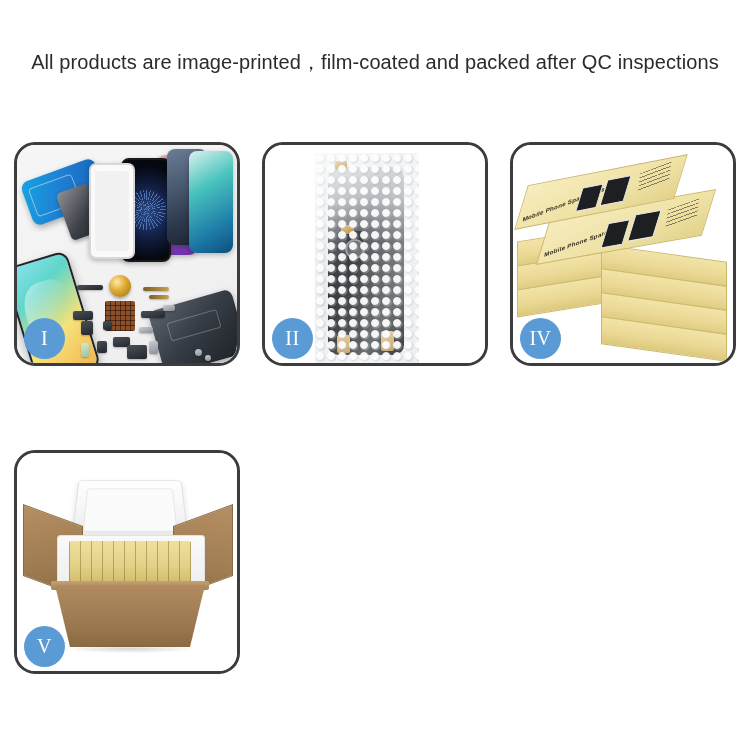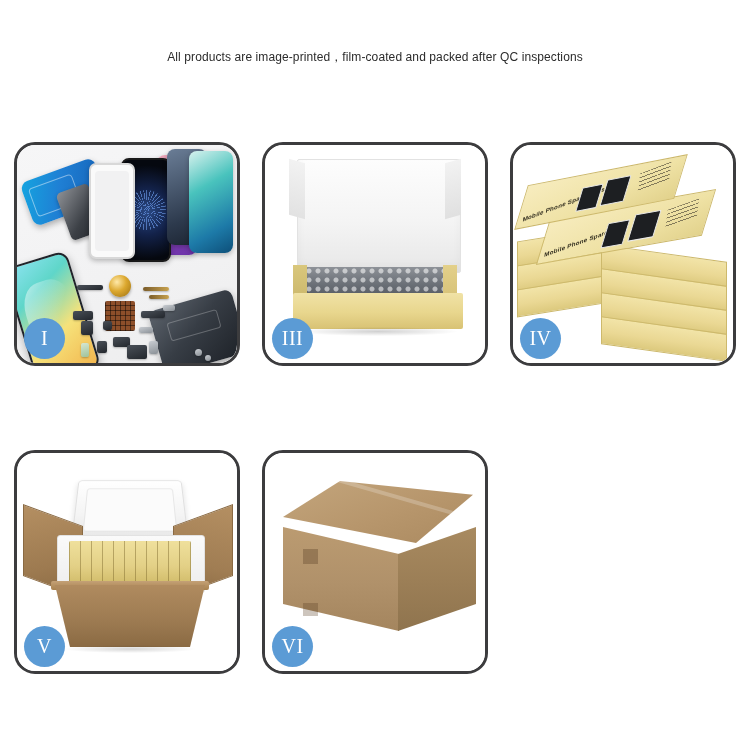--- a/index.html
+++ b/index.html
@@ -26,21 +26,21 @@
     font-size: 35px;
     font-weight: 700;
     letter-spacing: 1.1px;
     color: #1a1a1a;
     line-height: 1.1;
     margin: 0;
     white-space: nowrap;
   }
   .sub-title {
     font-family: "Liberation Sans", sans-serif;
-    font-size: 12px;
+    font-size: 20px;
     font-weight: 400;
     color: #2b2b2b;
     margin: 11px 0 0 0;
     letter-spacing: 0.1px;
     white-space: nowrap;
   }
 
   
   .grid {
     position: absolute;
@@ -550,35 +550,38 @@
       <div class="part green" style="left:64px;  top:198px; width:8px; height:14px;"></div>
       <div class="part dark" style="left:80px;  top:196px; width:10px; height:12px;"></div>
       <div class="part dark" style="left:86px;  top:176px; width:9px; height:9px;"></div>
       <div class="part silver" style="left:122px; top:182px; width:14px; height:6px;"></div>
       <div class="part silver" style="left:178px; top:204px; width:7px; height:7px; border-radius:50%;"></div>
       <div class="part silver" style="left:188px; top:210px; width:6px; height:6px; border-radius:50%;"></div>
     </div>
     <div class="badge">I</div>
   </div>
 
-
   <div class="panel">
     <div class="panel-inner">
-      <div class="p3-bg"></div>
-      <div class="p3-lid"></div>
-      <div class="p3-lid-flapL"></div>
-      <div class="p3-lid-flapR"></div>
-      <div class="p3-foam"></div>
-      <div class="p3-side"></div>
-      <div class="p3-side-r"></div>
-      <div class="p3-front"></div>
-      <div class="p3-shadow"></div>
+      <div class="p2-bg"></div>
+      <div class="p2-wrap">
+        <div class="p2-screen"></div>
+        <div class="p2-flex"></div>
+        <div class="p2-ring"></div>
+        <div class="p2-tape" style="left:20px; top:8px;  width:12px; height:8px;"></div>
+        <div class="p2-tape" style="left:26px; top:72px; width:13px; height:9px;"></div>
+        <div class="p2-tape" style="left:22px; top:182px; width:13px; height:18px;"></div>
+        <div class="p2-tape" style="left:66px; top:178px; width:13px; height:20px;"></div>
+        <div class="p2-bubbles"></div>
+        <div class="p2-sheen"></div>
+      </div>
     </div>
-    <div class="badge">III</div>
+    <div class="badge">II</div>
   </div>
+
 
   <div class="panel">
     <div class="panel-inner">
       <div class="p4-bg"></div>
       <div class="p4-stack">
 
         <div class="p4-box" style="left:4px;  top:88px;  width:104px; height:26px; transform:skewY(-9deg);"></div>
         <div class="p4-box" style="left:4px;  top:112px; width:104px; height:26px; transform:skewY(-9deg);"></div>
         <div class="p4-box" style="left:4px;  top:136px; width:104px; height:26px; transform:skewY(-9deg);"></div>
 
@@ -614,26 +617,14 @@
       <div class="p5-flapR"></div>
       <div class="p5-foam-body"></div>
       <div class="p5-contents"></div>
       <div class="p5-carton-rim"></div>
       <div class="p5-carton-front"></div>
       <div class="p5-shadow"></div>
     </div>
     <div class="badge">V</div>
   </div>
 
-  <div class="panel">
-    <div class="panel-inner">
-      <div class="p6-bg"></div>
-      <div class="p6-top"></div>
-      <div class="p6-front"></div>
-      <div class="p6-right"></div>
-      <div class="p6-seam"></div>
-      <div class="p6-tape1"></div>
-      <div class="p6-tape2"></div>
-    </div>
-    <div class="badge">VI</div>
-  </div>
 
 </div>
 
 </body></html>

